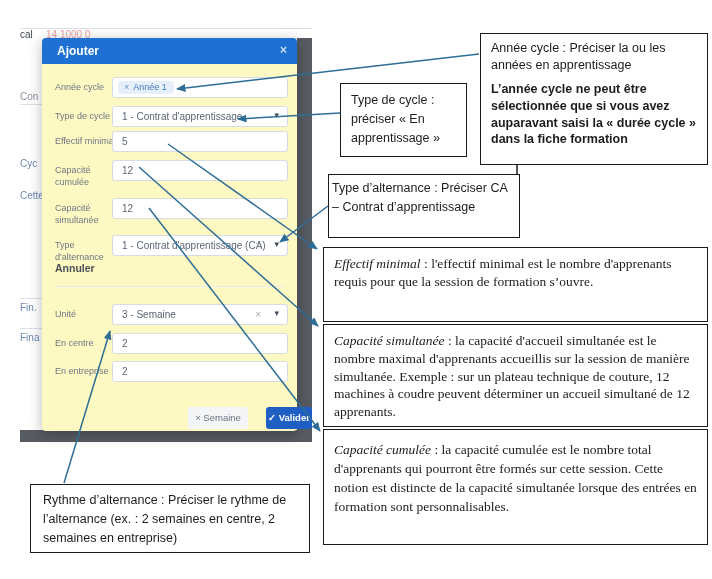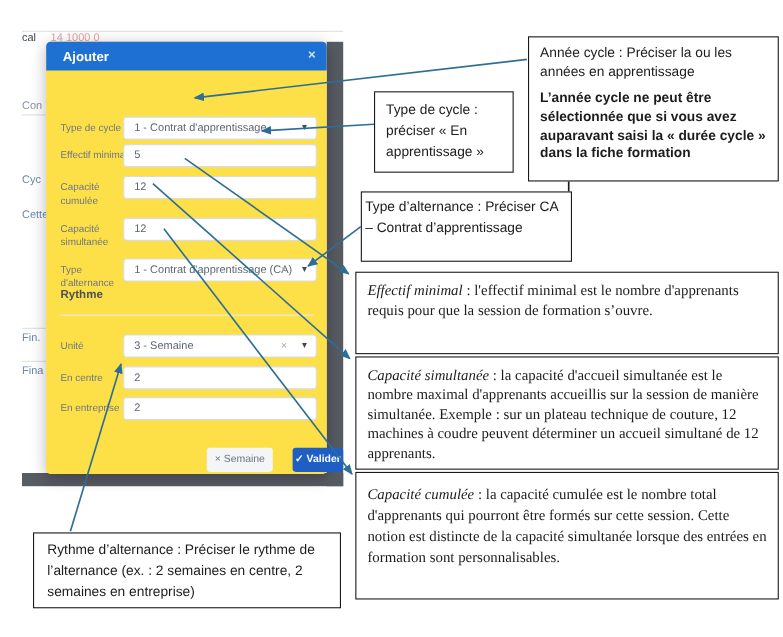--- a/index.html
+++ b/index.html
@@ -5,21 +5,21 @@
   html,body{margin:0;padding:0;}
   body{width:712px;height:579px;position:relative;overflow:hidden;background:#ffffff;
        font-family:"Liberation Sans", sans-serif;}
 
   
   .frag{position:absolute;font-size:10px;white-space:nowrap;z-index:1;}
   .hline{position:absolute;height:1px;background:#dde1e7;z-index:1;}
   .band{position:absolute;background:#575b62;z-index:2;}
 
   
-  .modal{position:absolute;left:42px;top:38px;width:255px;height:393px;background:#fde047;
+  .modal{position:absolute;left:42px;top:38px;width:255px;height:393px;background:#fef9c3;
          border-radius:4px;box-shadow:0 3px 14px rgba(0,0,0,.28);z-index:5;}
   .modal-header{position:absolute;left:0;top:0;width:100%;height:26px;background:#1e71d2;
                 border-radius:4px 4px 0 0;}
   .modal-title{position:absolute;left:15px;top:6px;color:#fff;font-size:12px;font-weight:bold;}
   .modal-close{position:absolute;right:10px;top:5px;color:#cfe0f5;font-size:12px;font-weight:bold;
                cursor:default;line-height:14px;}
   .row{position:absolute;left:0;width:100%;height:22px;}
   .lbl{position:absolute;left:13px;top:4px;width:62px;font-size:9px;line-height:12px;color:#6e7683;}
   .ctl{position:absolute;left:70px;top:0;width:176px;height:21px;border:1px solid #d6dce4;
        border-radius:3px;background:#fff;box-sizing:border-box;font-size:10px;color:#5c6575;}
@@ -64,20 +64,26 @@
 
 <div class="band" style="left:297px;top:38px;width:15px;height:404px;"></div>
 <div class="band" style="left:20px;top:430px;width:292px;height:12px;"></div>
 
 <div class="modal">
   <div class="modal-header">
     <span class="modal-title">Ajouter</span>
     <span class="modal-close">×</span>
   </div>
 
+  <div class="row" style="top:39px;">
+    <span class="lbl">Année cycle</span>
+    <div class="ctl">
+      <span class="tag"><span class="tx">×</span><span>Année 1</span></span>
+    </div>
+  </div>
 
   <div class="row" style="top:68px;">
     <span class="lbl">Type de cycle</span>
     <div class="ctl">
       <span class="val">1 - Contrat d'apprentissage</span>
       <span class="caret">▾</span>
     </div>
   </div>
 
   <div class="row" style="top:93px;">
@@ -103,21 +109,21 @@
 
   <div class="row" style="top:197px;">
     <span class="lbl" style="width:44px;">Type d'alternance</span>
     <div class="ctl">
       <span class="val">1 - Contrat d'apprentissage (CA)</span>
       <span class="clear-x">×</span>
       <span class="caret">▾</span>
     </div>
   </div>
 
-  <div class="section-h" style="top:224px;">Rythme</div>
+  <div class="section-h" style="top:224px;">Annuler</div>
   <div class="mdl-divider" style="top:248px;"></div>
 
   <div class="row" style="top:266px;">
     <span class="lbl">Unité</span>
     <div class="ctl">
       <span class="val">3 - Semaine</span>
       <span class="clear-x">×</span>
       <span class="caret">▾</span>
     </div>
   </div>

